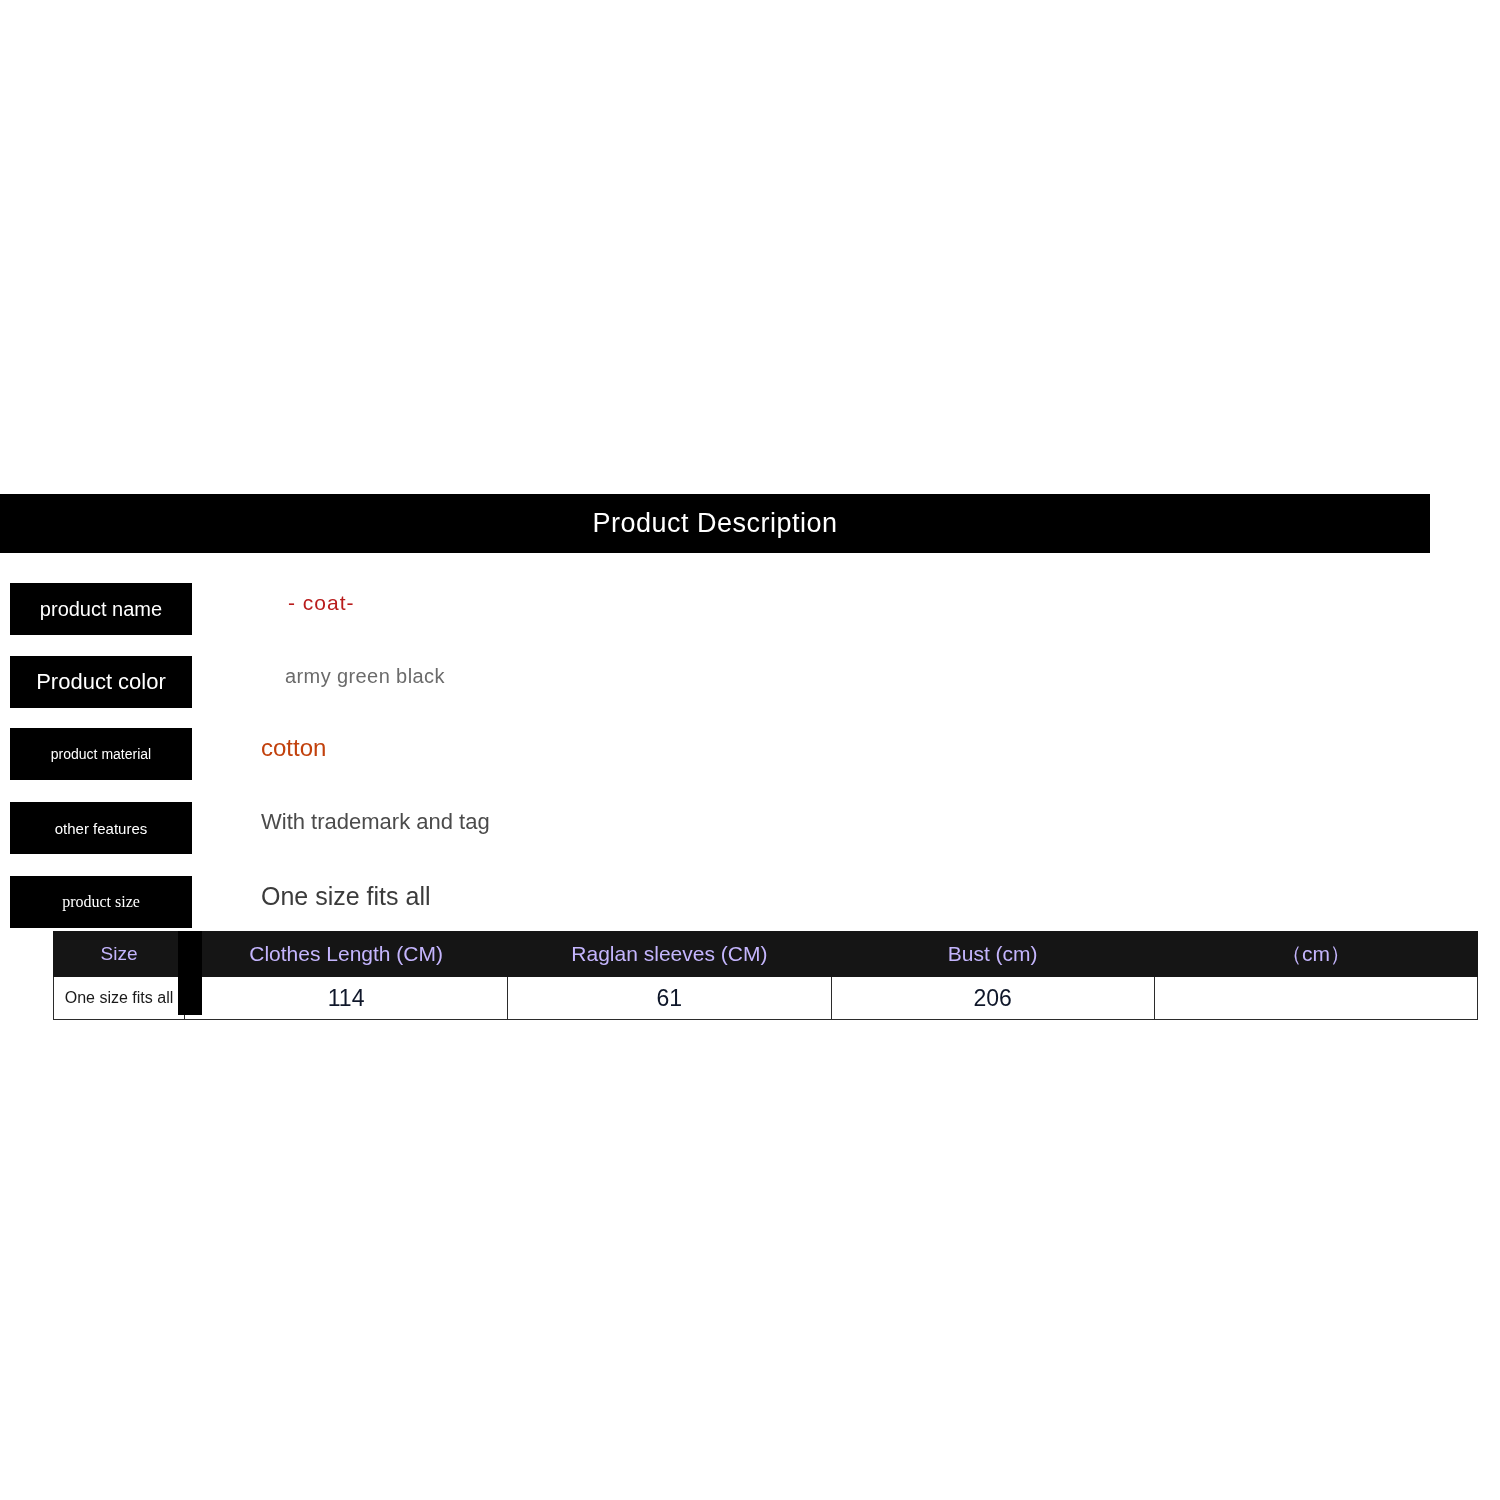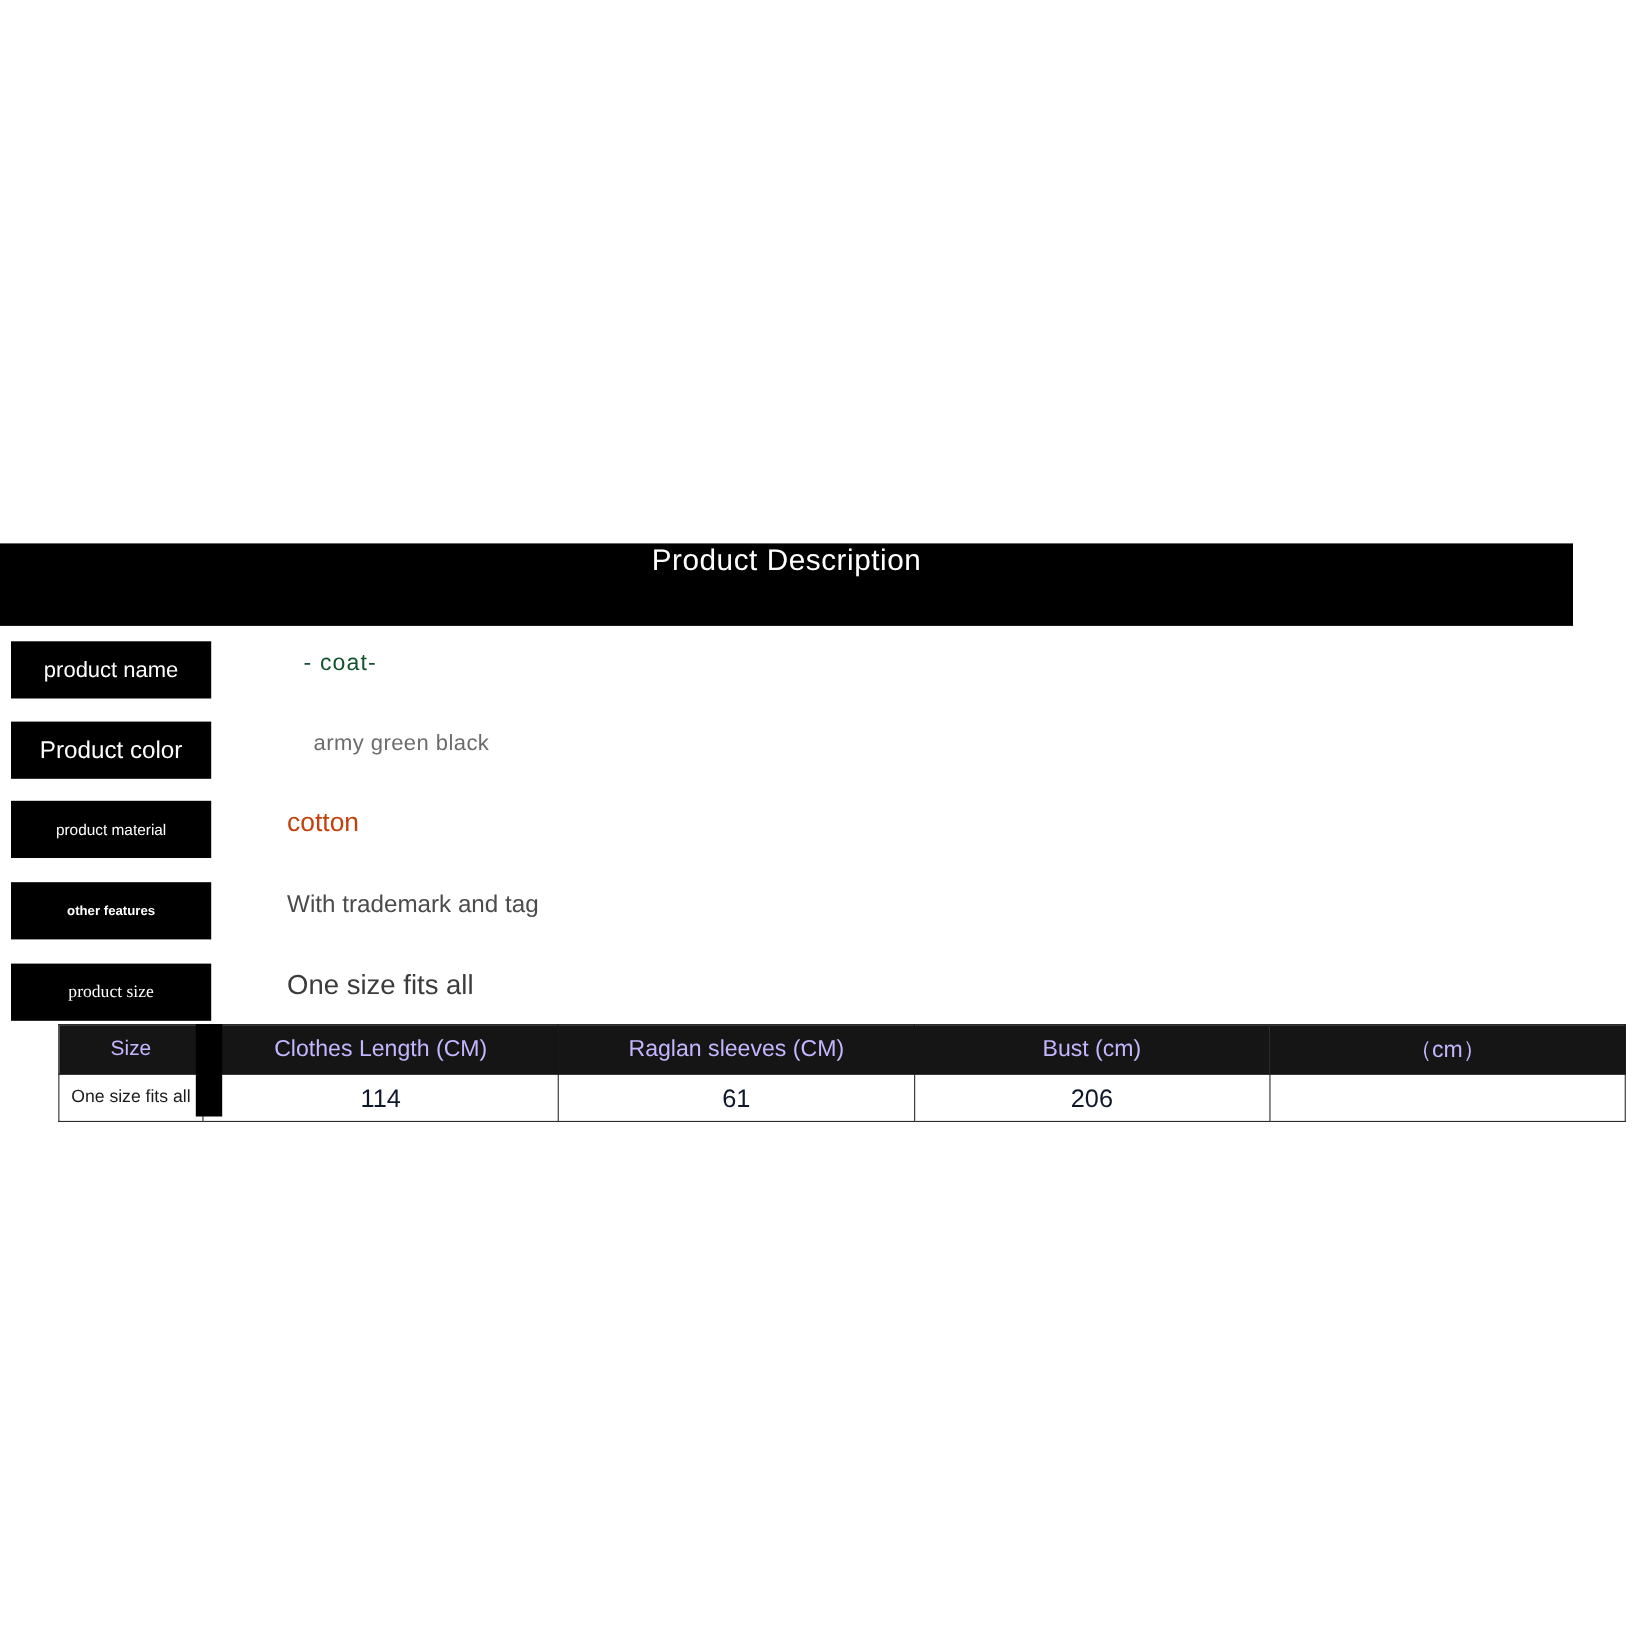--- a/index.html
+++ b/index.html
@@ -23,23 +23,24 @@
     width: 1500px;
     height: 1500px;
   }
 
   
   .banner {
     position: absolute;
     left: 0px;
     top: 494px;
     width: 1430px;
-    height: 75px;
+    height: 59px;
     background: #000000;
     display: flex;
+    align-items: center;
     justify-content: center;
   }
   .banner-title {
     color: #ffffff;
     font-size: 27px;
     letter-spacing: 0.5px;
     font-weight: 400;
   }
 
   
@@ -74,29 +75,29 @@
     color: #3d3d3d;
     white-space: nowrap;
   }
 
   .row1 { top: 583px; }
   .row2 { top: 656px; }
   .row3 { top: 728px; }
   .row4 { top: 802px; }
   .row5 { top: 876px; }
 
-  .row1 .spec-value { left: 276px; font-size: 21px; color: #14532d; letter-spacing: 1px; }
+  .row1 .spec-value { left: 288px; font-size: 21px; color: #b91c1c; letter-spacing: 1px; }
   .row2 .spec-value { left: 285px; font-size: 20px; color: #6b6b6b; letter-spacing: 0.4px; }
   .row3 .spec-value { left: 261px; font-size: 24px; color: #c2410c; }
   .row4 .spec-value { left: 261px; font-size: 22px; color: #4b4b4b; }
   .row5 .spec-value { left: 261px; font-size: 25px; color: #3b3b3b; }
 
   .row2 .spec-label { font-size: 22px; min-width: 182px; }
   .row3 .spec-label { font-size: 14px; }
-  .row4 .spec-label { font-size: 12px; font-weight: bold; }
+  .row4 .spec-label { font-size: 15px; }
   .row5 .spec-label { font-size: 16px; font-family: Liberation Serif, serif; }
   .row5 .spec-label::after {
     content: "";
     position: absolute;
     left: 28px;
     top: 40px;
     width: 120px;
     height: 10px;
     background: #000000;
   }

